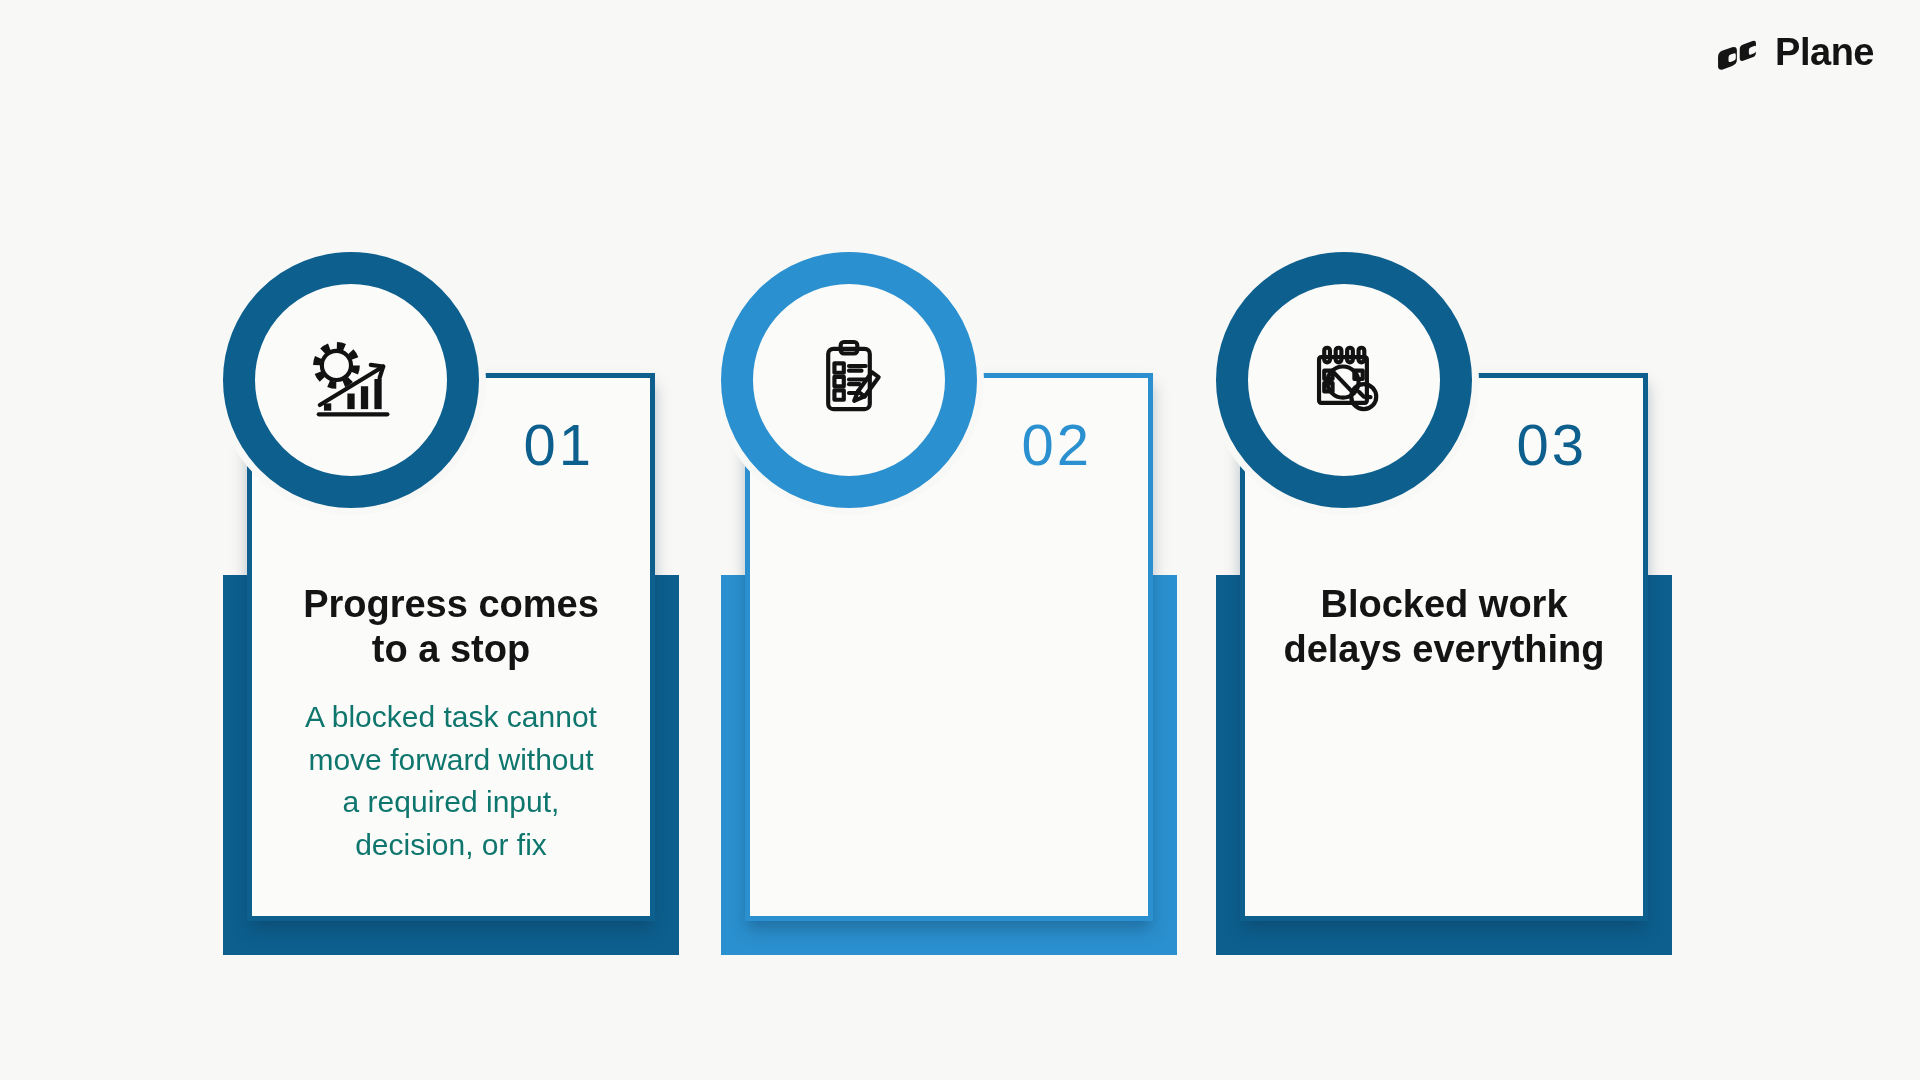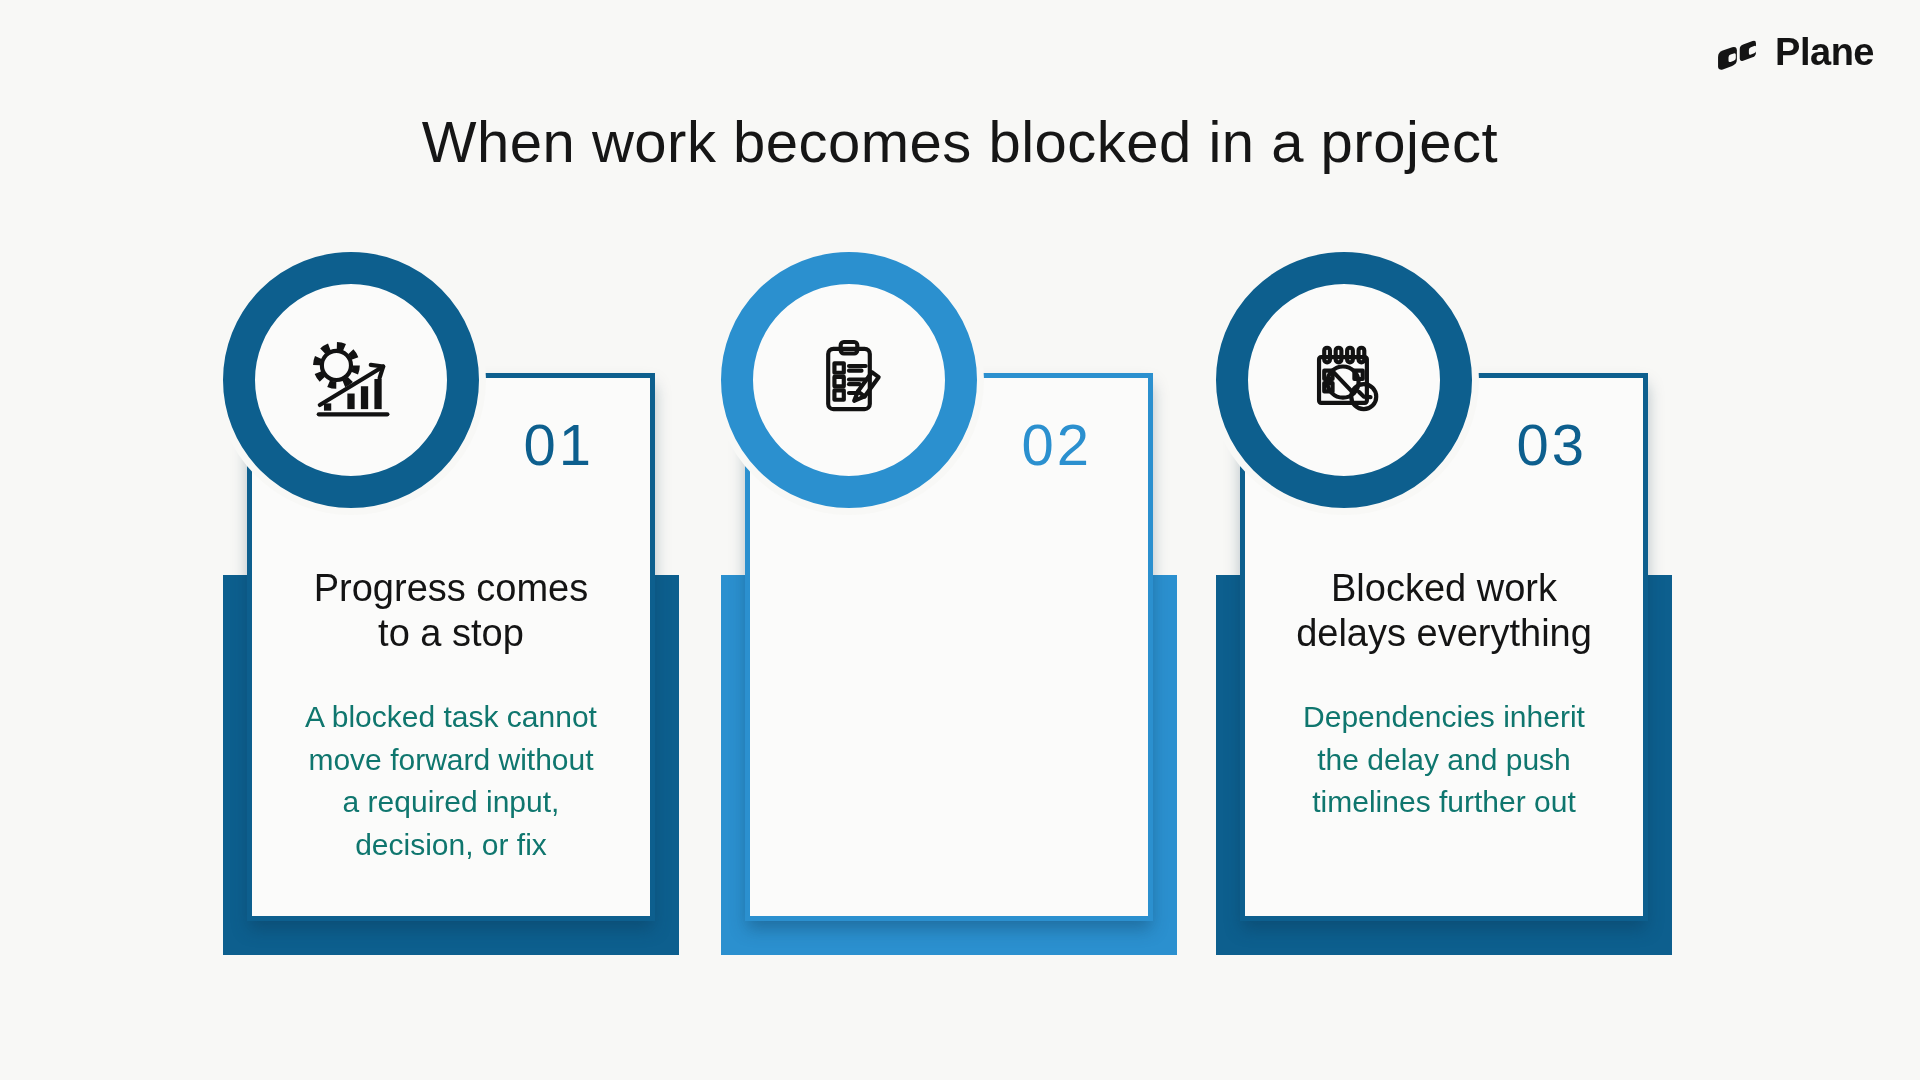--- a/index.html
+++ b/index.html
@@ -43,23 +43,23 @@
     background:#fbfbfa;border:5px solid var(--c);
     box-shadow:0 10px 16px -2px rgba(12,48,74,.35);
     box-sizing:border-box;
   }
   .num{
     position:absolute;top:38px;right:56px;
     font-size:58px;font-weight:400;letter-spacing:3px;
     color:var(--c);line-height:1;text-align:right;
   }
   .card-title{
-    position:absolute;top:188px;left:14px;right:14px;margin:0;
+    position:absolute;top:188px;left:14px;right:14px;margin:16px;
     text-align:center;white-space:pre-line;
-    font-size:38px;font-weight:400;line-height:1.18;color:#141414;
+    font-size:38px;font-weight:700;line-height:1.18;color:#141414;
   }
   .card-desc{
     position:absolute;top:318px;left:20px;right:20px;margin:0;
     text-align:center;white-space:pre-line;
     font-size:30px;font-weight:400;line-height:1.42;color:#0f766e;
   }
   .circle{
     position:absolute;left:-24px;top:-121px;z-index:3;
     width:192px;height:192px;border-radius:50%;
     border:32px solid var(--c);
@@ -69,21 +69,20 @@
   }
   .circle svg{width:104px;height:104px;display:block;}
   .ic{stroke:#121212;fill:none;stroke-width:4;stroke-linecap:round;stroke-linejoin:round;}
   .ic-thick{stroke:#121212;fill:none;stroke-width:7;stroke-linecap:butt;}
 </style>
 </head>
 <body style="--bg: #f8f8f6; --dark: #0d5f8e; --light: #2b90cf;">
 
 <div class="stage">
 
-  <h1 class="page-title">When work becomes blocked in a project</h1>
 
   <div class="logo">
     <svg width="50" height="46" viewBox="0 0 46 44">
       <g transform="skewY(-20)">
         <rect x="2" y="24" width="18" height="18" rx="4.5" fill="#141414"></rect>
         <rect x="12" y="30.5" width="7" height="7" rx="2" fill="#f8f8f6"></rect>
         <rect x="21.5" y="24" width="18" height="18" rx="4.5" fill="#141414" stroke="#f8f8f6" stroke-width="2.5"></rect>
         <rect x="31.5" y="30.5" width="7" height="7" rx="2" fill="#f8f8f6"></rect>
       </g>
     </svg>
@@ -146,23 +145,20 @@
       </svg>
     </div>
   </section>
 
   <section class="card theme-dark" style="left:1240px">
     <div class="underlay"></div>
     <div class="panel">
       <div class="num">03</div>
       <h2 class="card-title">Blocked work
 delays everything</h2>
-      <p class="card-desc">Dependencies inherit
-the delay and push
-timelines further out</p>
     </div>
     <div class="circle">
       <svg viewBox="0 0 100 100">
 
         <rect class="ic" x="26" y="28" width="46" height="44" rx="2"></rect>
 
         <rect class="ic" x="31" y="19" width="5.5" height="14" rx="2.7" stroke-width="3.5"></rect>
         <rect class="ic" x="42" y="19" width="5.5" height="14" rx="2.7" stroke-width="3.5"></rect>
         <rect class="ic" x="53" y="19" width="5.5" height="14" rx="2.7" stroke-width="3.5"></rect>
         <rect class="ic" x="64" y="19" width="5.5" height="14" rx="2.7" stroke-width="3.5"></rect>

